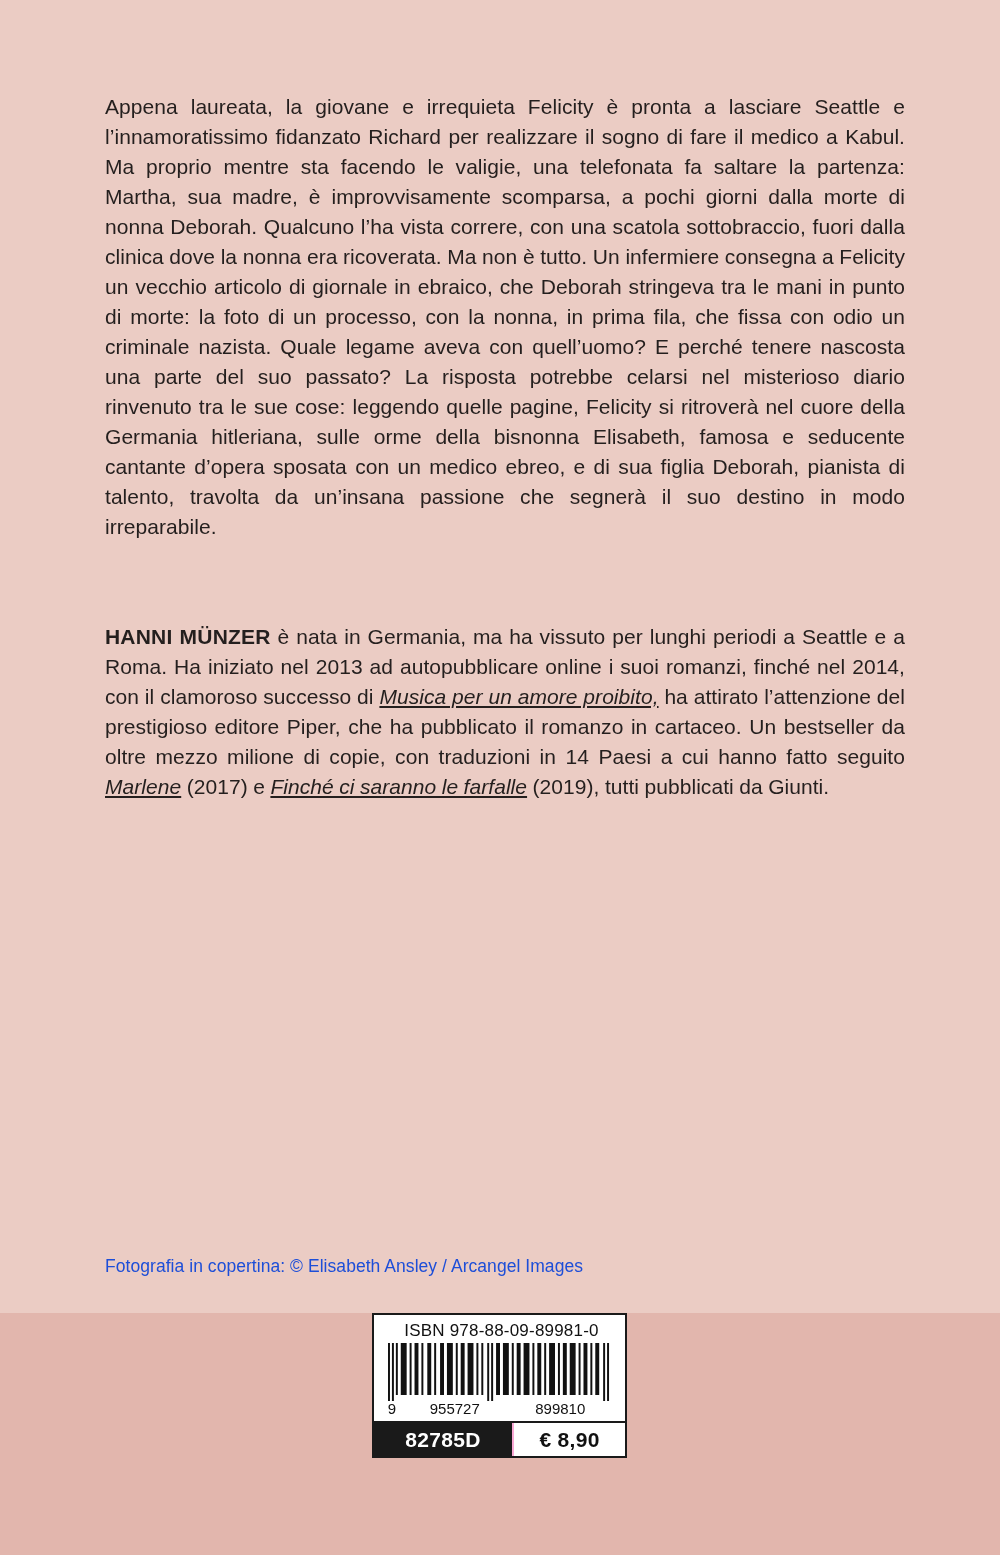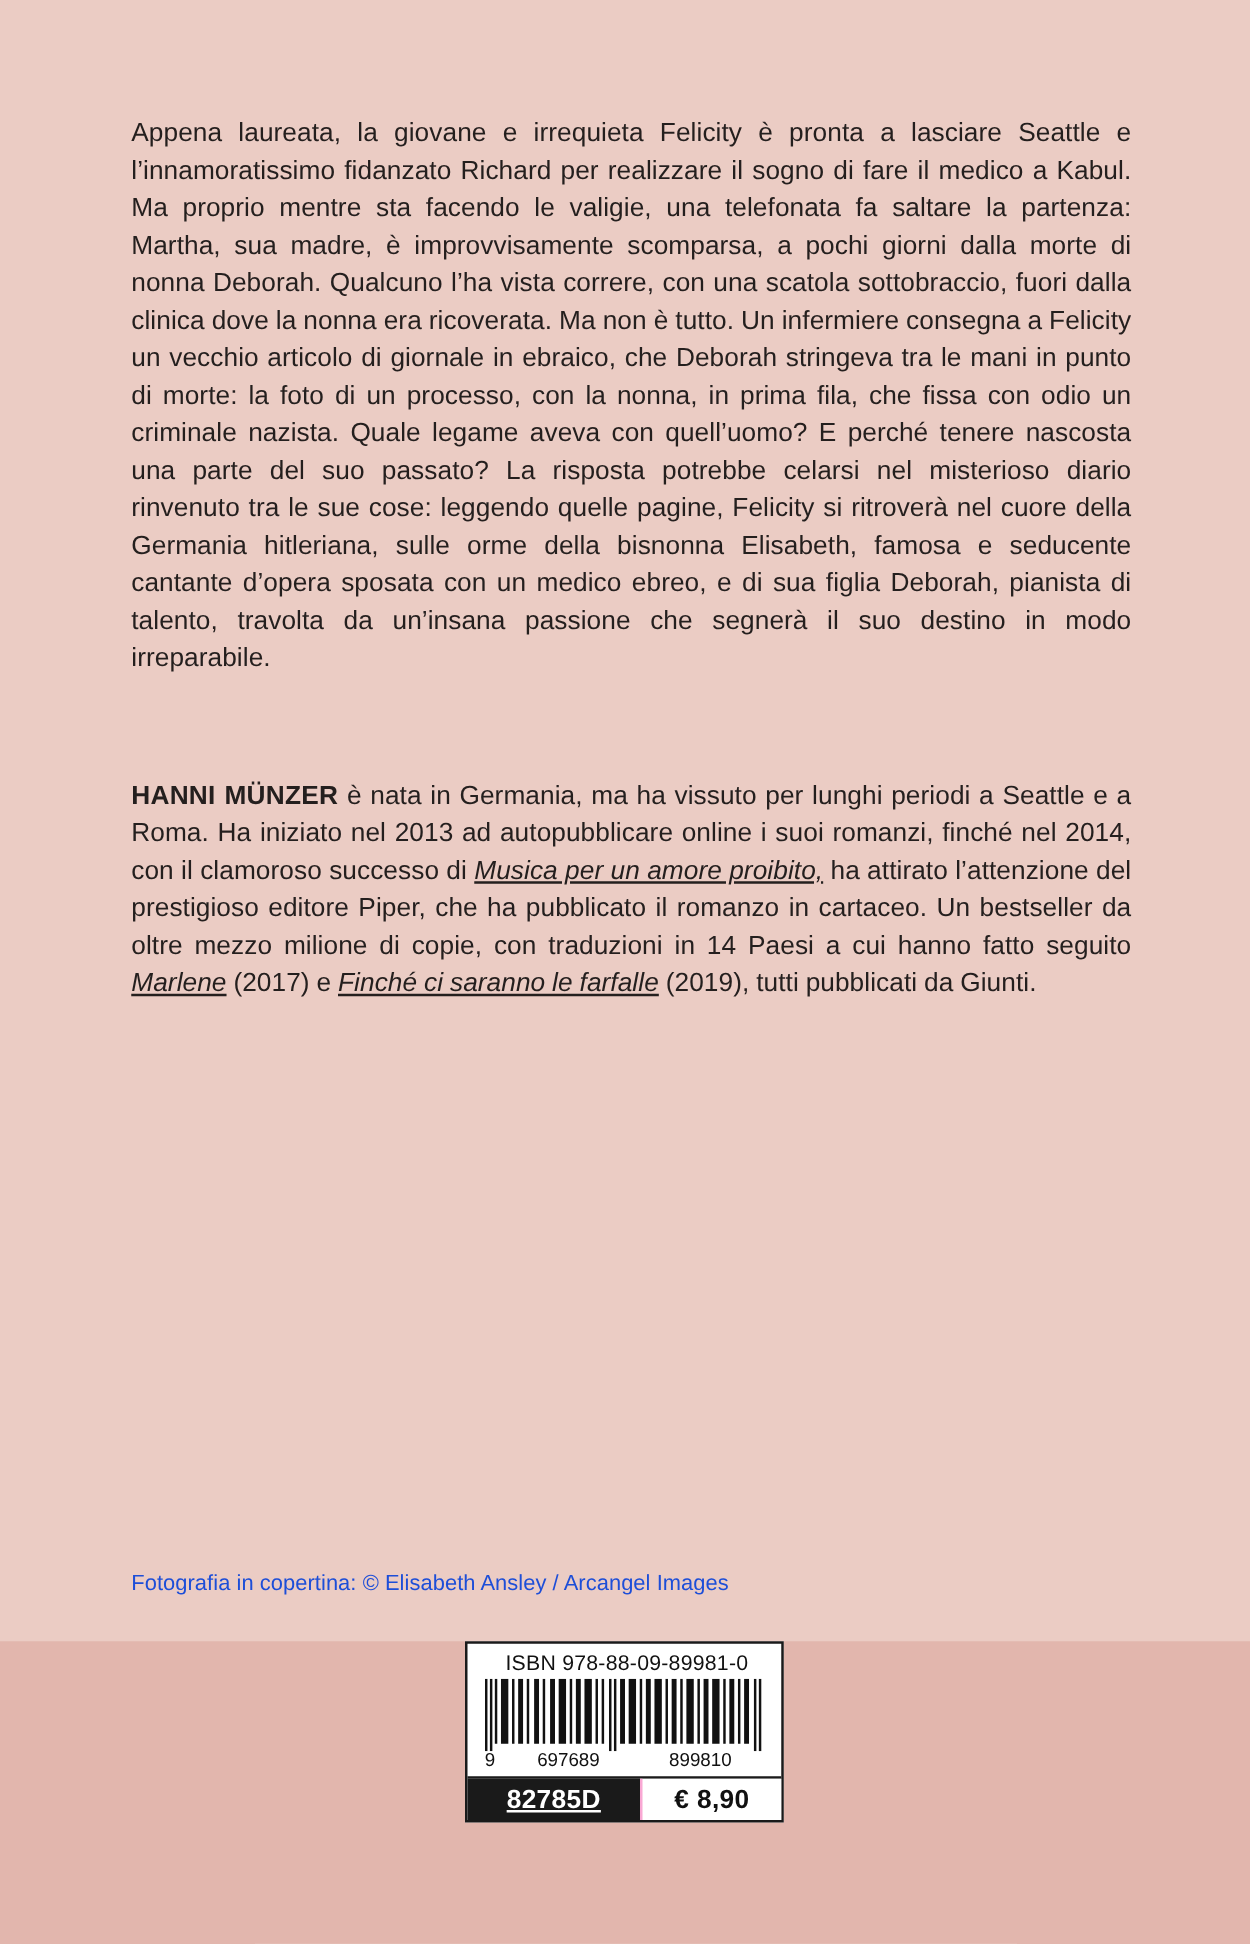--- a/index.html
+++ b/index.html
@@ -140,21 +140,20 @@
   .code-cell {
     flex: 0 0 55%;
     background: #1a1a1a;
     color: #ffffff;
     font-weight: bold;
     font-size: 21px;
     display: flex;
     align-items: center;
     justify-content: center;
     letter-spacing: 0.3px;
-    text-decoration: underline;
   }
   .price-cell {
     flex: 1;
     background: #ffffff;
     color: #111111;
     font-weight: bold;
     font-size: 21px;
     display: flex;
     align-items: center;
     justify-content: center;
@@ -224,21 +223,21 @@
         <rect x="211" y="0" width="4" height="52"></rect>
 
         <rect x="219" y="0" width="2" height="58"></rect>
         <rect x="223" y="0" width="2" height="58"></rect>
       </g>
     </svg>
   </div>
 
   <div class="ean-digits">
     <span class="d-lead">9</span>
-    <span class="d-left">697689</span>
+    <span class="d-left">955727</span>
     <span class="d-right">899810</span>
   </div>
 
   <div class="code-price-row">
     <div class="code-cell">82785D</div>
     <div class="price-cell">€ 8,90</div>
   </div>
 
 </div>
 

